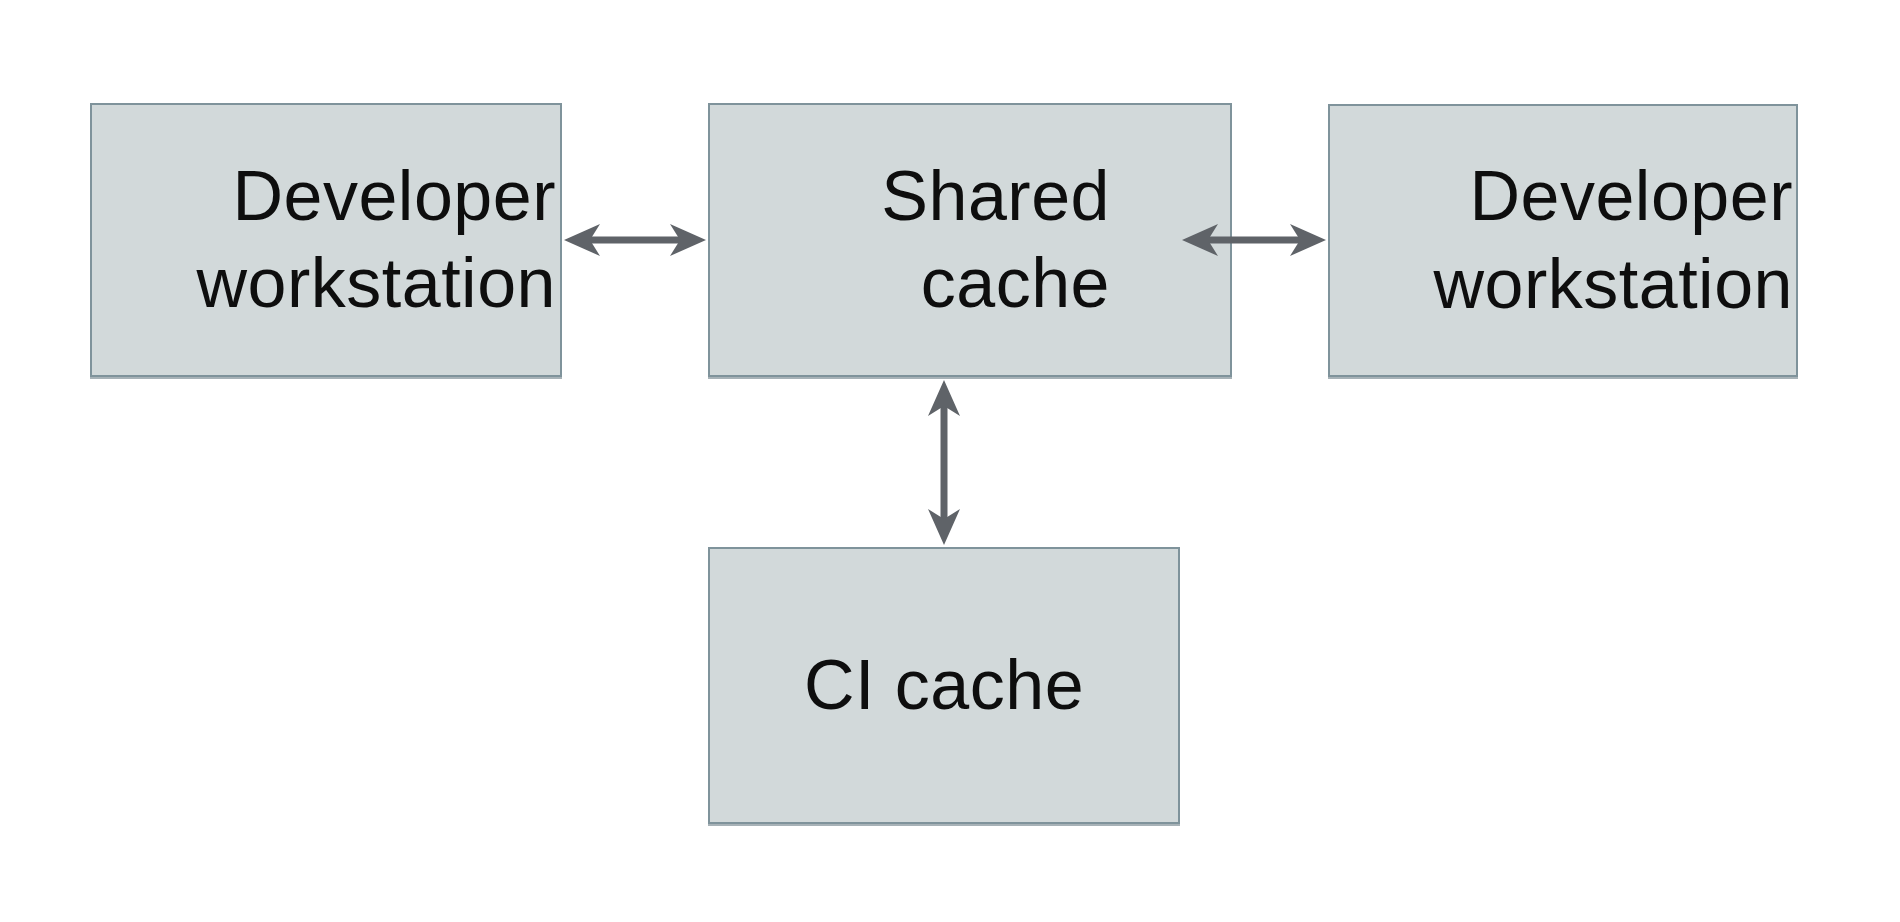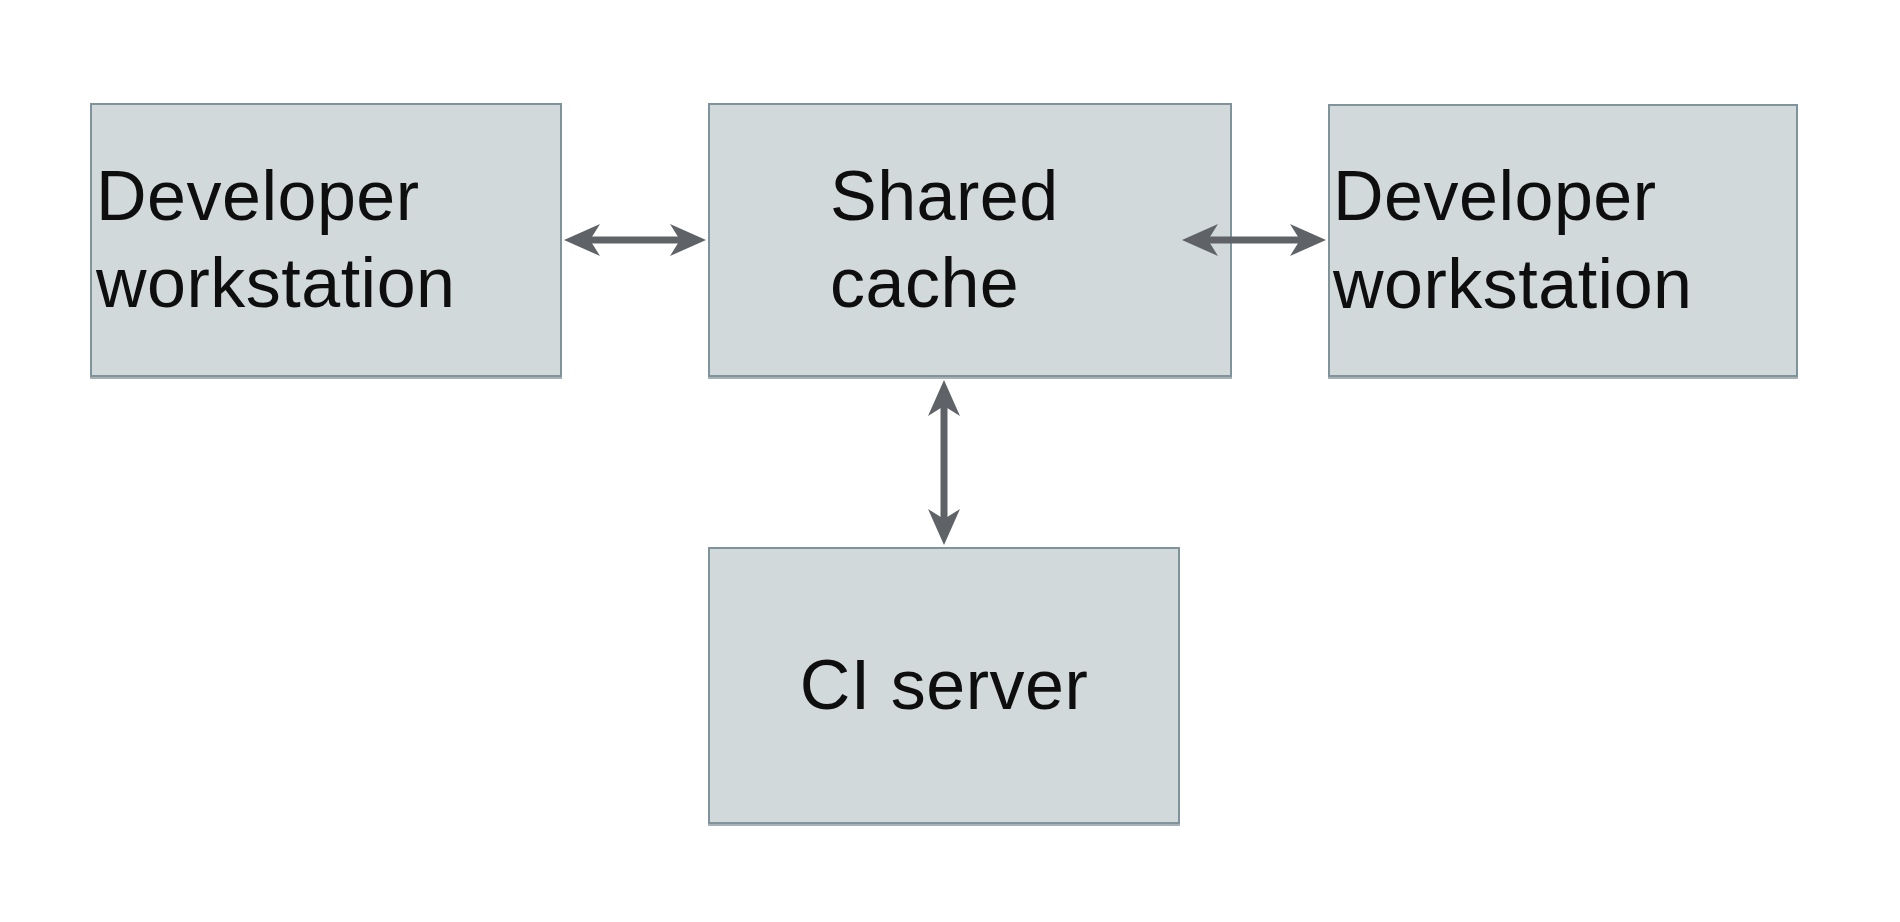--- a/index.html
+++ b/index.html
@@ -17,21 +17,21 @@
   }
   .node {
     position: absolute;
     box-sizing: border-box;
     background: var(--node-fill, #d2d9da);
     border: 2px solid var(--node-border, #7f939b);
     box-shadow: 0 2px 0 var(--node-shadow, rgba(95,115,124,0.55));
     display: flex;
     align-items: center;
     justify-content: center;
-    text-align: left;
+    text-align: right;
   }
   .node .label {
     font-size: 70px;
     line-height: 1.25;
     color: var(--text, #0e0e0e);
     letter-spacing: 0.5px;
   }
   #node-dev-left   { left: 90px;   top: 103px; width: 472px; height: 274px; }
   #node-cache      { left: 708px;  top: 103px; width: 524px; height: 274px; }
   #node-dev-right  { left: 1328px; top: 104px; width: 470px; height: 273px; }
@@ -69,21 +69,21 @@
 
   <div class="node" id="node-cache">
     <span class="label">Shared cache</span>
   </div>
 
   <div class="node" id="node-dev-right">
     <span class="label">Developer workstation</span>
   </div>
 
   <div class="node" id="node-ci">
-    <span class="label">CI server</span>
+    <span class="label">CI cache</span>
   </div>
 
   <svg id="arrow-layer" viewBox="0 0 1900 922" xmlns="http://www.w3.org/2000/svg">
 
     <g>
       <line class="arrow-line" x1="590" y1="240" x2="680" y2="240"></line>
       <polygon class="arrow-head" points="564,240 600,224 590,240 600,256"></polygon>
       <polygon class="arrow-head" points="706,240 670,224 680,240 670,256"></polygon>
     </g>
 

